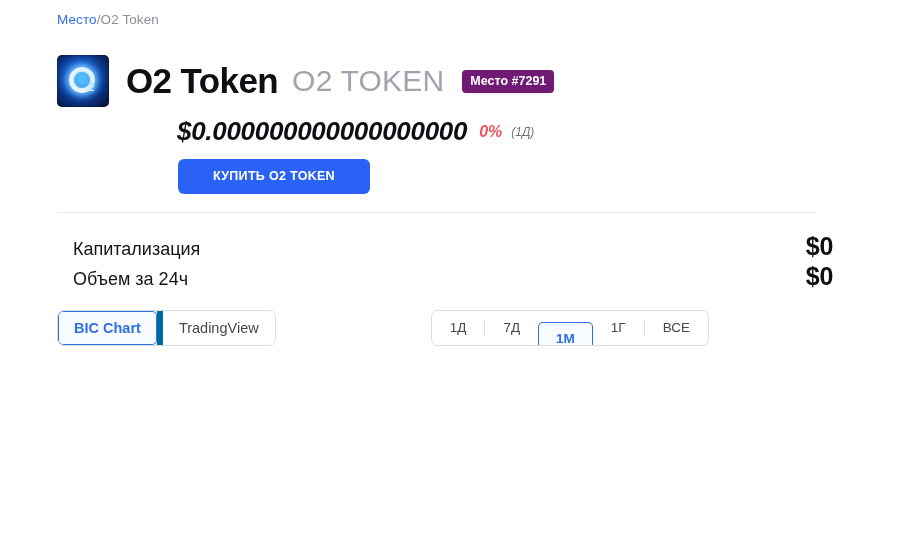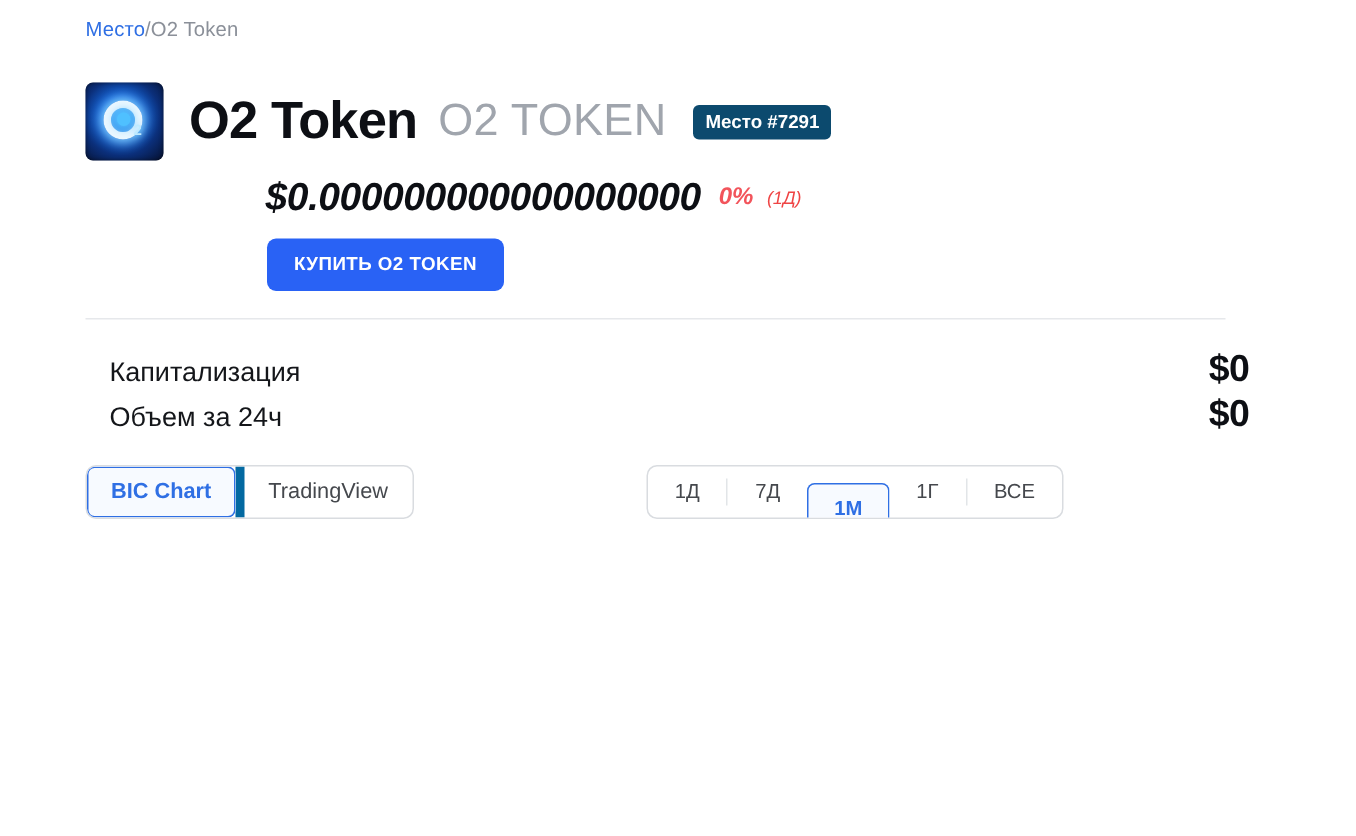--- a/index.html
+++ b/index.html
@@ -115,21 +115,21 @@
     font-size: 30px;
     font-weight: 400;
     letter-spacing: .2px;
     color: #a0a5ad;
     margin-left: 14px;
     line-height: 40px;
     white-space: nowrap;
   }
   .rank-badge {
     margin-left: 18px;
-    background: #0c4a6e;
+    background: #701a75;
     color: #ffffff;
     font-size: 12.5px;
     font-weight: 700;
     padding: 4px 8px 5px;
     border-radius: 4px;
     white-space: nowrap;
     line-height: 14px;
   }
 
   
@@ -149,38 +149,38 @@
     color: #0d0f14;
   }
   .price-change {
     font-size: 16px;
     font-weight: 700;
     color: #f2545b;
     margin-left: 12px;
   }
   .price-period {
     font-size: 12px;
-    color: #ef4444;
+    color: #737373;
     margin-left: 9px;
   }
 
   
   .buy-btn {
     position: absolute;
     left: 121px;
     top: 159px;
     background: #2962f5;
     color: #fff;
     border: none;
     border-radius: 6px;
     font-family: "Liberation Sans", sans-serif;
     font-size: 12.5px;
     font-weight: 700;
     letter-spacing: .3px;
-    padding: 0 18px;
+    padding: 0 35px;
     height: 35px;
     line-height: 35px;
     cursor: pointer;
     white-space: nowrap;
   }
 
   
   .divider {
     position: absolute;
     left: 0;

